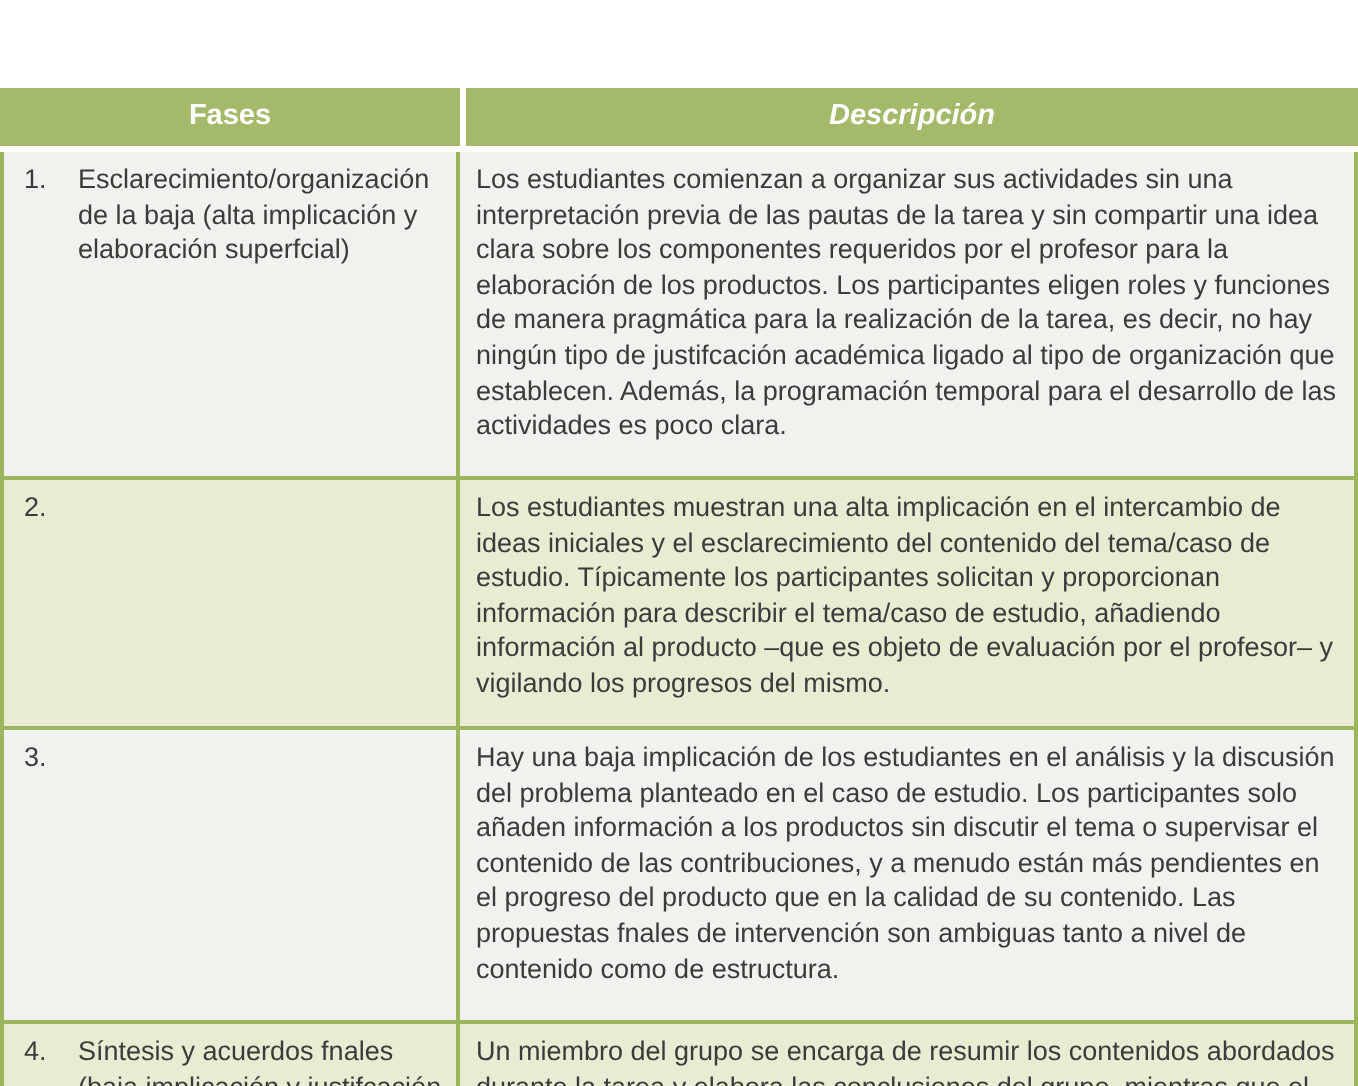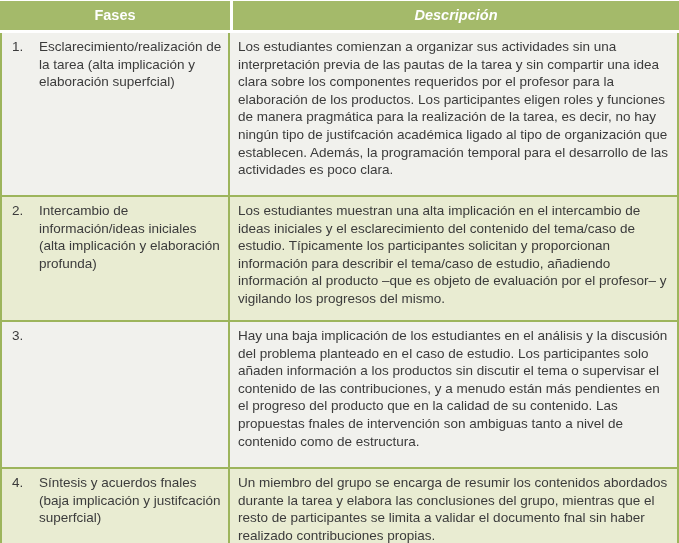--- a/index.html
+++ b/index.html
@@ -13,20 +13,21 @@
     box-sizing: border-box;
     font-family: "Liberation Sans", sans-serif;
     color: var(--body-text, #3b3b3b);
     background: #ffffff;
   }
   
   .thead {
     display: flex;
     gap: 3px;
     padding-top: 1px;
+    margin-top: 43px;
   }
   .th {
     background: var(--header-green, #a4ba6a);
     color: var(--header-text, #ffffff);
     font-weight: bold;
     font-size: 14.5px;
     line-height: 29px;
     height: 29px;
     text-align: center;
   }
@@ -82,29 +83,28 @@
   <div class="thead">
     <div class="th th-fases">Fases</div>
     <div class="th th-desc">Descripción</div>
   </div>
 
   <div class="tbody">
 
     <div class="row row-light r1">
       <div class="cell phase-cell">
         <span class="num">1.</span>
-        <span class="phase-text">Esclarecimiento/realización de la tarea (alta implicación y elaboración superfcial)</span>
+        <span class="phase-text">Esclarecimiento/organización de la baja (alta implicación y elaboración superfcial)</span>
       </div>
       <div class="cell desc-cell">Los estudiantes comienzan a organizar sus actividades sin una interpretación previa de las pautas de la tarea y sin compartir una idea clara sobre los componentes requeridos por el profesor para la elaboración de los productos. Los participantes eligen roles y funciones de manera pragmática para la realización de la tarea, es decir, no hay ningún tipo de justifcación académica ligado al tipo de organización que establecen. Además, la programación temporal para el desarrollo de las actividades es poco clara.</div>
     </div>
 
     <div class="row row-green r2">
       <div class="cell phase-cell">
         <span class="num">2.</span>
-        <span class="phase-text">Intercambio de información/ideas iniciales (alta implicación y elaboración profunda)</span>
       </div>
       <div class="cell desc-cell">Los estudiantes muestran una alta implicación en el intercambio de ideas iniciales y el esclarecimiento del contenido del tema/caso de estudio. Típicamente los participantes solicitan y proporcionan información para describir el tema/caso de estudio, añadiendo información al producto –que es objeto de evaluación por el profesor– y vigilando los progresos del mismo.</div>
     </div>
 
     <div class="row row-light r3">
       <div class="cell phase-cell">
         <span class="num">3.</span>
       </div>
       <div class="cell desc-cell">Hay una baja implicación de los estudiantes en el análisis y la discusión del problema planteado en el caso de estudio. Los participantes solo añaden información a los productos sin discutir el tema o supervisar el contenido de las contribuciones, y a menudo están más pendientes en el progreso del producto que en la calidad de su contenido. Las propuestas fnales de intervención son ambiguas tanto a nivel de contenido como de estructura.</div>
     </div>

